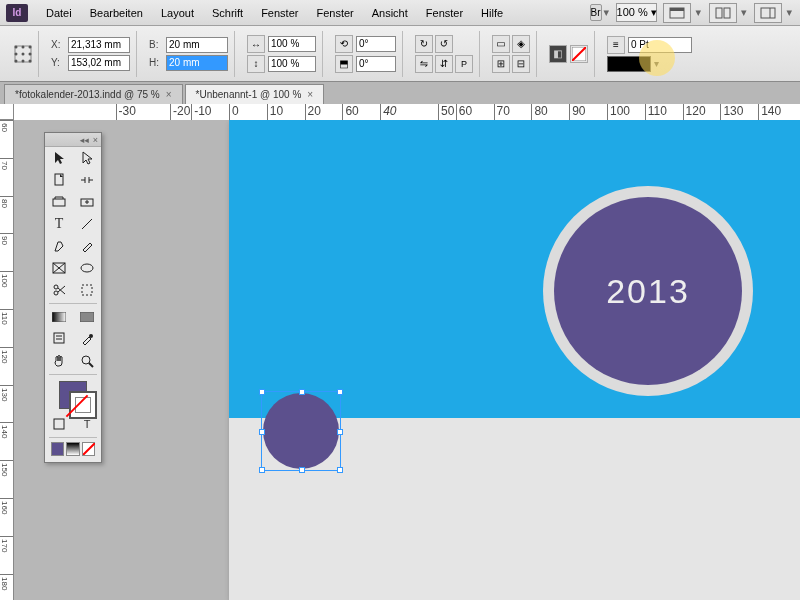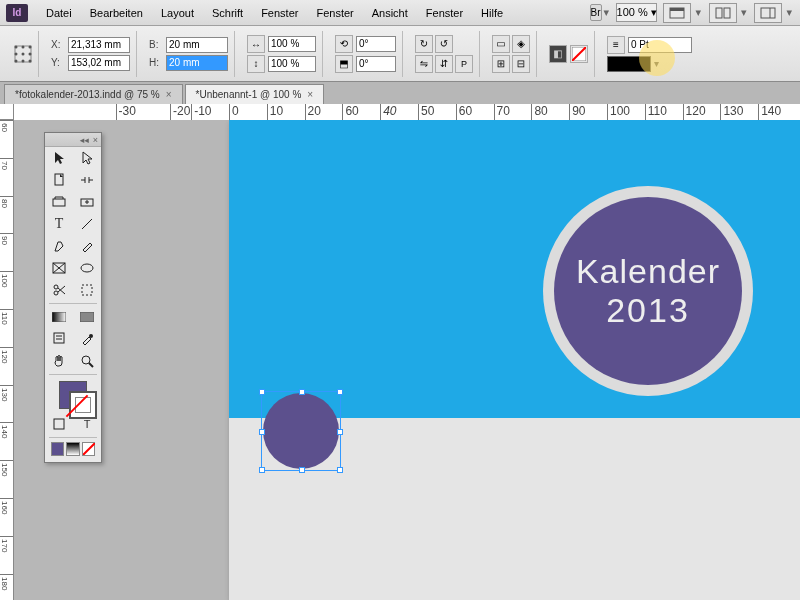--- a/index.html
+++ b/index.html
@@ -206,21 +206,21 @@
 <div class="ruler-corner"></div>
 <div class="ruler-h" id="rulerH">
     <div class="hr-tick" style="left: 101.6px;">-30</div>
     <div class="hr-tick" style="left: 156px;">-20</div>
     <div class="hr-tick" style="left: 177.2px;">-10</div>
     <div class="hr-tick" style="left: 215px;">0</div>
     <div class="hr-tick" style="left: 252.8px;">10</div>
     <div class="hr-tick" style="left: 290.6px;">20</div>
     <div class="hr-tick" style="left: 328.4px;">60</div>
     <div class="hr-tick" style="left: 366.2px; font-style: italic;">40</div>
-    <div class="hr-tick" style="left: 404px;">50</div>
+    <div class="hr-tick" style="left: 424px;">50</div>
     <div class="hr-tick" style="left: 441.8px;">60</div>
     <div class="hr-tick" style="left: 479.6px;">70</div>
     <div class="hr-tick" style="left: 517.4px;">80</div>
     <div class="hr-tick" style="left: 555.2px;">90</div>
     <div class="hr-tick" style="left: 593px;">100</div>
     <div class="hr-tick" style="left: 630.8px;">110</div>
     <div class="hr-tick" style="left: 668.6px;">120</div>
     <div class="hr-tick" style="left: 706.4px;">130</div>
     <div class="hr-tick" style="left: 744.2px;">140</div>
   </div>
@@ -265,21 +265,20 @@
       <span>180</span>
     </div>
   </div>
 
 <div class="workspace">
   <div class="page">
     <div class="page-top"></div>
     <div class="page-bot"></div>
     <div class="big-outer">
       <div class="big-inner">
-        <div class="t1">Kalender</div>
         <div class="t2">2013</div>
       </div>
     </div>
     <div class="sel-circle" style="left:34px; top:273px;"></div>
     <div class="sel-box" style="left:32px; top:271px; width:80px; height:80px;">
       <div class="handle" style="left:-3px;top:-3px"></div>
       <div class="handle" style="left:37px;top:-3px"></div>
       <div class="handle" style="right:-3px;top:-3px"></div>
       <div class="handle" style="left:-3px;top:37px"></div>
       <div class="handle" style="right:-3px;top:37px"></div>

